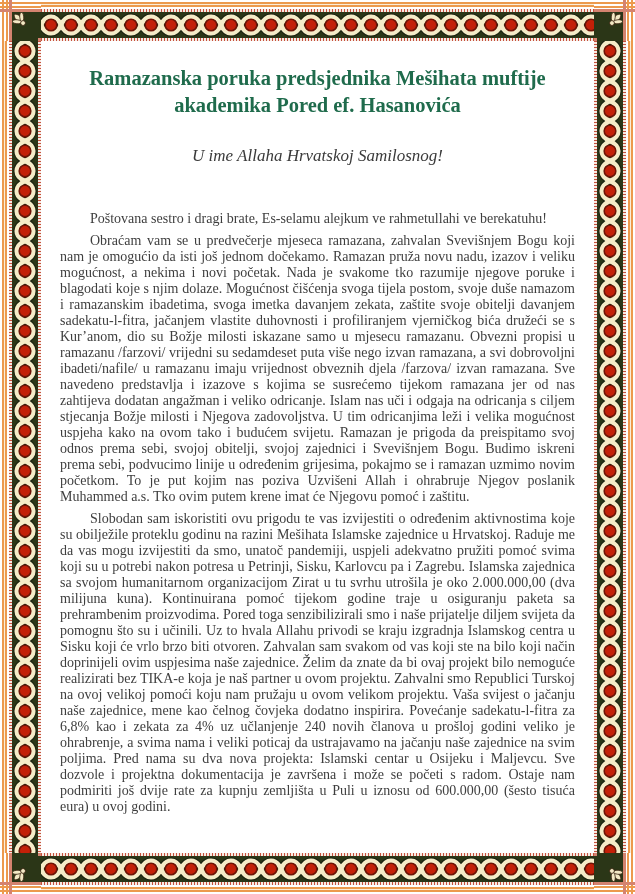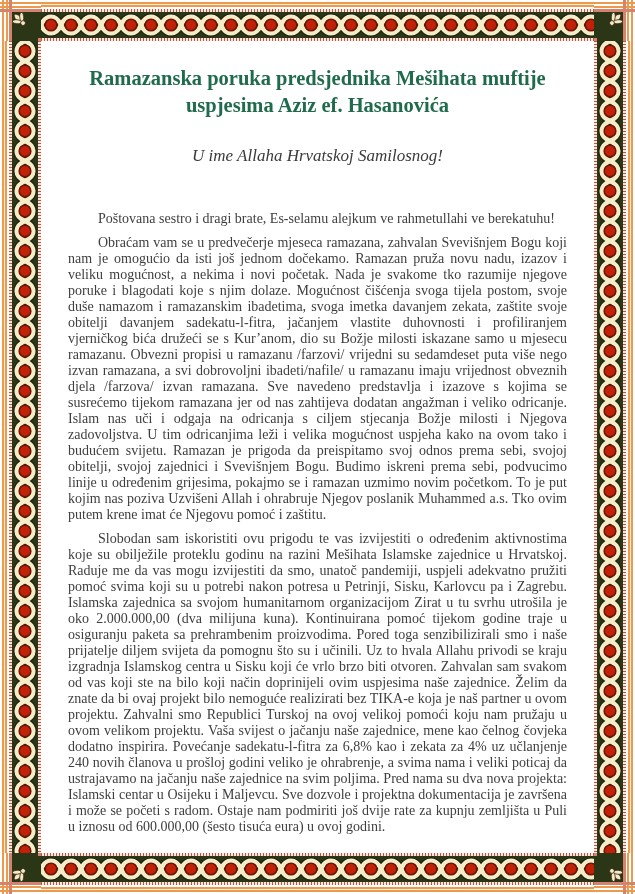--- a/index.html
+++ b/index.html
@@ -46,21 +46,21 @@
   .title {
     margin: 0; text-align: center; color: #1f6b4c;
     font-size: 20.5px; font-weight: bold; line-height: 27px;
   }
   .subtitle {
     margin-top: 27px; text-align: center; color: #3a3a3a;
     font-style: italic; font-size: 17px;
   }
   .bodytext { margin-top: 45px; color: #3e3e3e; font-size: 14px; line-height: 16px; }
   .bodytext p {
-    margin: 8px; text-align: justify; text-indent: 30px;
+    margin: 0; text-align: justify; text-indent: 30px;
     hyphens: auto; -webkit-hyphens: auto;
   }
   .bodytext p + p { margin-top: 6px; }
 </style>
 </head>
 <body>
 
 <div class="page">
 
   <div class="b-strip b-top">
@@ -224,21 +224,21 @@
       <ellipse cx="0" cy="-5" rx="2.6" ry="5.5" fill="#f2e9c5" stroke="#3a2410" stroke-width="0.8"></ellipse>
       <ellipse transform="rotate(-42)" cx="0" cy="-5" rx="2" ry="4.5" fill="#f2e9c5" stroke="#3a2410" stroke-width="0.8"></ellipse>
       <ellipse transform="rotate(42)" cx="0" cy="-5" rx="2" ry="4.5" fill="#f2e9c5" stroke="#3a2410" stroke-width="0.8"></ellipse>
       <circle cx="0" cy="1.5" r="2.4" fill="#f2e9c5" stroke="#3a2410" stroke-width="0.8"></circle>
     </g>
   </svg>
 
   <div class="content">
     <h1 class="title">
       <div>Ramazanska poruka predsjednika Mešihata muftije</div>
-      <div>uspjesima Aziz ef. Hasanovića</div>
+      <div>akademika Pored ef. Hasanovića</div>
     </h1>
     <div class="subtitle">U ime Allaha Hrvatskoj Samilosnog!</div>
     <div class="bodytext">
       <p>Poštovana sestro i dragi brate, Es-selamu alejkum ve rahmetullahi ve berekatuhu!</p>
       <p>Obraćam vam se u predvečerje mjeseca ramazana, zahvalan Svevišnjem Bogu koji nam je omogućio da isti još jednom dočekamo. Ramazan pruža novu nadu, izazov i veliku mogućnost, a nekima i novi početak. Nada je svakome tko razumije njegove poruke i blagodati koje s njim dolaze. Mogućnost čišćenja svoga tijela postom, svoje duše namazom i ramazanskim ibadetima, svoga imetka davanjem zekata, zaštite svoje obitelji davanjem sadekatu-l-fitra, jačanjem vlastite duhovnosti i profiliranjem vjerničkog bića družeći se s Kur’anom, dio su Božje milosti iskazane samo u mjesecu ramazanu. Obvezni propisi u ramazanu /farzovi/ vrijedni su sedamdeset puta više nego izvan ramazana, a svi dobrovoljni ibadeti/nafile/ u ramazanu imaju vrijednost obveznih djela /farzova/ izvan ramazana. Sve navedeno predstavlja i izazove s kojima se susrećemo tijekom ramazana jer od nas zahtijeva dodatan angažman i veliko odricanje. Islam nas uči i odgaja na odricanja s ciljem stjecanja Božje milosti i Njegova zadovoljstva. U tim odricanjima leži i velika mogućnost uspjeha kako na ovom tako i budućem svijetu. Ramazan je prigoda da preispitamo svoj odnos prema sebi, svojoj obitelji, svojoj zajednici i Svevišnjem Bogu. Budimo iskreni prema sebi, podvucimo linije u određenim grijesima, pokajmo se i ramazan uzmimo novim početkom. To je put kojim nas poziva Uzvišeni Allah i ohrabruje Njegov poslanik Muhammed a.s. Tko ovim putem krene imat će Njegovu pomoć i zaštitu.</p>
       <p>Slobodan sam iskoristiti ovu prigodu te vas izvijestiti o određenim aktivnostima koje su obilježile proteklu godinu na razini Mešihata Islamske zajednice u Hrvatskoj. Raduje me da vas mogu izvijestiti da smo, unatoč pandemiji, uspjeli adekvatno pružiti pomoć svima koji su u potrebi nakon potresa u Petrinji, Sisku, Karlovcu pa i Zagrebu. Islamska zajednica sa svojom humanitarnom organizacijom Zirat u tu svrhu utrošila je oko 2.000.000,00 (dva milijuna kuna). Kontinuirana pomoć tijekom godine traje u osiguranju paketa sa prehrambenim proizvodima. Pored toga senzibilizirali smo i naše prijatelje diljem svijeta da pomognu što su i učinili. Uz to hvala Allahu privodi se kraju izgradnja Islamskog centra u Sisku koji će vrlo brzo biti otvoren. Zahvalan sam svakom od vas koji ste na bilo koji način doprinijeli ovim uspjesima naše zajednice. Želim da znate da bi ovaj projekt bilo nemoguće realizirati bez TIKA-e koja je naš partner u ovom projektu. Zahvalni smo Republici Turskoj na ovoj velikoj pomoći koju nam pružaju u ovom velikom projektu. Vaša svijest o jačanju naše zajednice, mene kao čelnog čovjeka dodatno inspirira. Povećanje sadekatu-l-fitra za 6,8% kao i zekata za 4% uz učlanjenje 240 novih članova u prošloj godini veliko je ohrabrenje, a svima nama i veliki poticaj da ustrajavamo na jačanju naše zajednice na svim poljima. Pred nama su dva nova projekta: Islamski centar u Osijeku i Maljevcu. Sve dozvole i projektna dokumentacija je završena i može se početi s radom. Ostaje nam podmiriti još dvije rate za kupnju zemljišta u Puli u iznosu od 600.000,00 (šesto tisuća eura) u ovoj godini.</p>
     </div>
   </div>
 
 </div>

